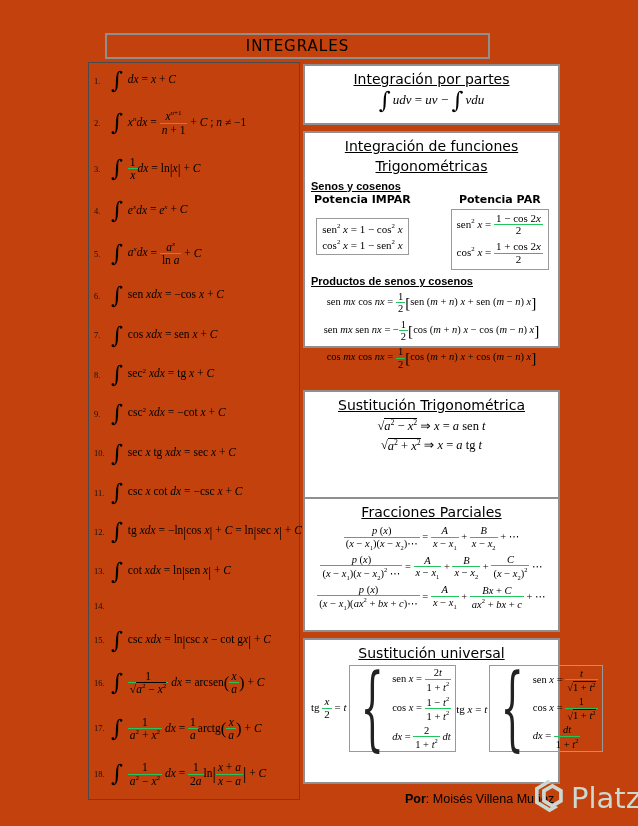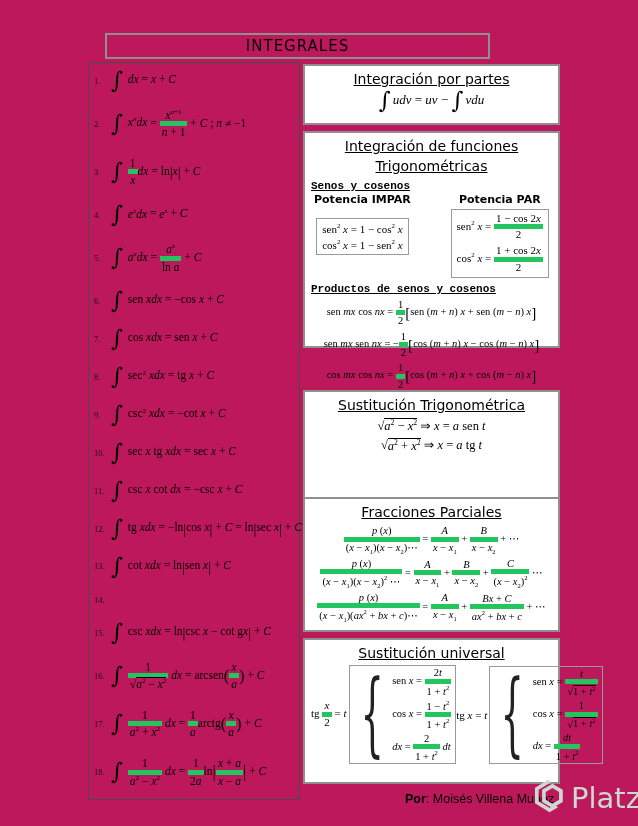--- a/index.html
+++ b/index.html
@@ -1,55 +1,55 @@
 <!DOCTYPE html>
 <html><head>
 <meta charset="utf-8">
 <style>
   * { box-sizing: border-box; }
   html,body { margin:0; padding:0; background:#fff; }
-  .page { position:relative; width:638px; height:826px; background:#be185d; overflow:hidden;
+  .page { position:relative; width:638px; height:826px; background:#c2410c; overflow:hidden;
           font-family:"Liberation Serif", serif; color:#000; }
 
   
   .title-box { position:absolute; left:105px; top:33px; width:385px; height:26px;
                border:2px solid #8f8f8f; display:flex; align-items:center; justify-content:center; }
   .title-text { font-family:"DejaVu Sans", sans-serif; font-size:15px; letter-spacing:1px; }
 
   
   .left-box { position:absolute; left:88px; top:62px; width:212px; height:738px;
               border:1px solid #4a4a4a; display:flex; flex-direction:column;
               justify-content:space-between; padding:8px 3px 12px 5px; }
   .row { display:flex; align-items:center; font-size:11.5px; white-space:nowrap; }
   .row .num { width:17px; flex:none; font-size:8.5px; color:#111; }
 
   
   .m { font-family:"Liberation Serif", serif; }
   .int { font-family:"DejaVu Serif", serif; font-style:italic; font-size:23px; line-height:0.85;
          vertical-align:middle; display:inline-block; margin-right:2px; }
   .fr { display:inline-flex; flex-direction:column; text-align:center; vertical-align:middle; line-height:1.08; }
-  .fr .nu { display:block; border-bottom:5px solid #22c55e; padding:0 2px; }
+  .fr .nu { display:block; border-bottom:1px solid #22c55e; padding:0 2px; }
   .fr .de { display:block; padding:0 2px; }
   .sq { white-space:nowrap; }
   .sq .ov { border-top:1px solid #000; }
   .bg { font-size:1.45em; vertical-align:middle; line-height:1; font-weight:300; }
   .ab { font-size:1.25em; vertical-align:middle; line-height:1; font-weight:300; }
   sup, sub { font-size:0.62em; }
 
   
   .rbox { position:absolute; left:303px; width:257px; border:2px solid #8f8f8f; background:#fff; }
   .rtitle { font-family:"DejaVu Sans", sans-serif; font-size:14px; text-align:center;
             text-decoration:underline; padding-top:3px; line-height:1.45; }
   .center { text-align:center; }
 
   .box-partes { top:64px; height:61px; }
   .partes-formula { font-size:13px; margin-top:2px; }
 
   .box-trig { top:131px; height:217px; padding:0 5px 4px 5px; }
-  .subhead { font-family:Liberation Mono, monospace; font-weight:bold; font-size:11px;
+  .subhead { font-family:Liberation Sans, sans-serif; font-weight:bold; font-size:11px;
              text-decoration:underline; margin:3px 0 1px 1px; }
   .pot-cols { display:flex; justify-content:space-between; padding:0 4px; }
   .pot-col { display:flex; flex-direction:column; align-items:center; }
   .pot-head { font-family:"DejaVu Sans", sans-serif; font-weight:bold; font-size:11px; margin-bottom:3px; }
   .mini-box { border:1px solid #9a9a9a; padding:3px 5px; font-size:11px; display:flex;
               flex-direction:column; gap:4px; align-items:flex-start; }
   .prod-f { font-size:10.5px; text-align:center; margin-top:4px; white-space:nowrap; }
 
   .box-sust-trig { top:390px; height:131px; }
   .sust-f { font-size:12.5px; margin-top:3px; }

